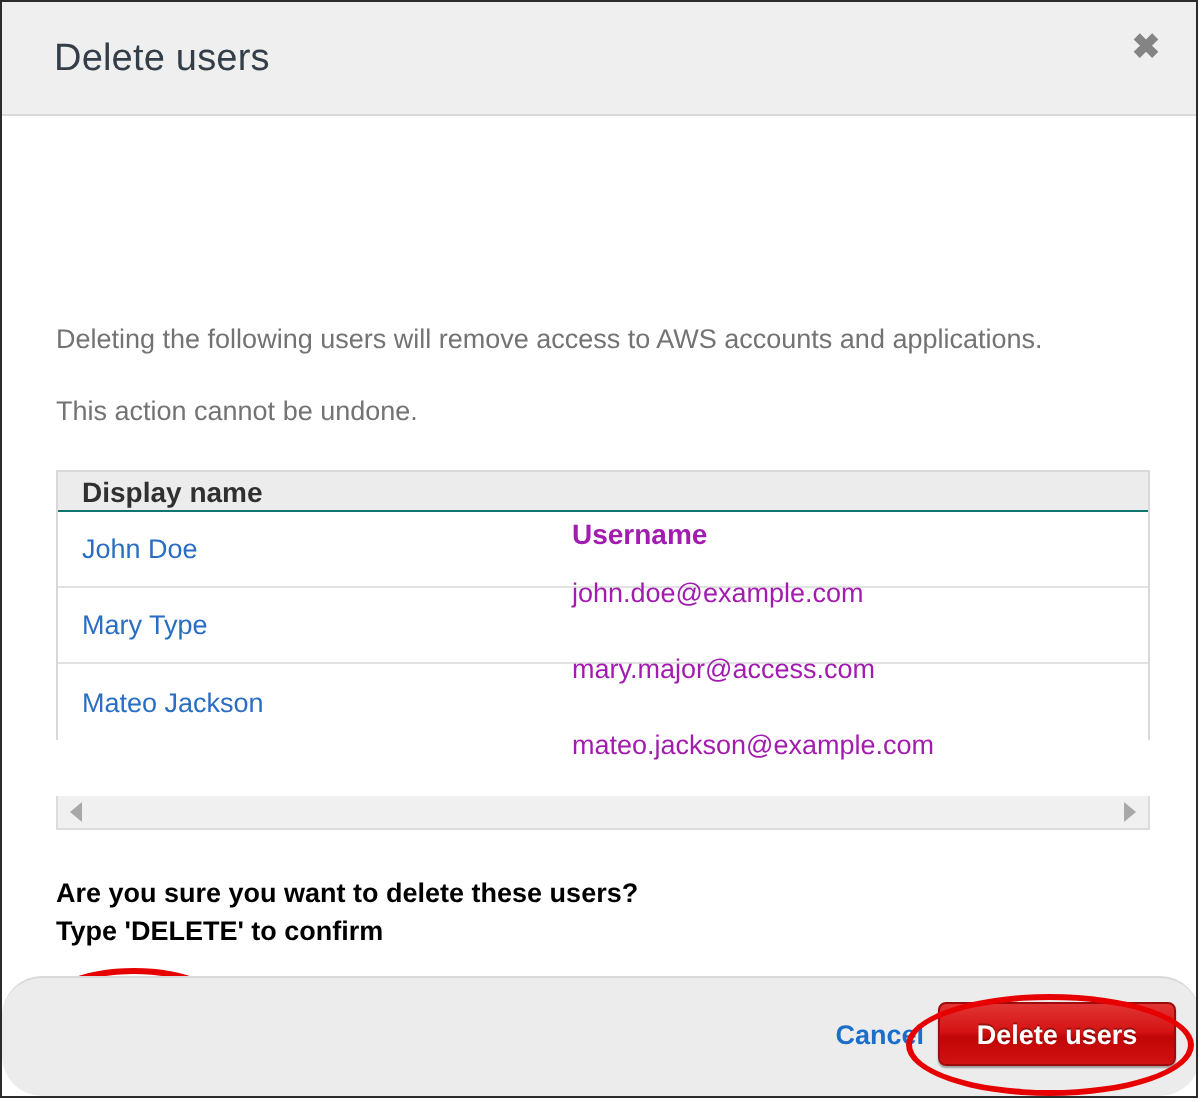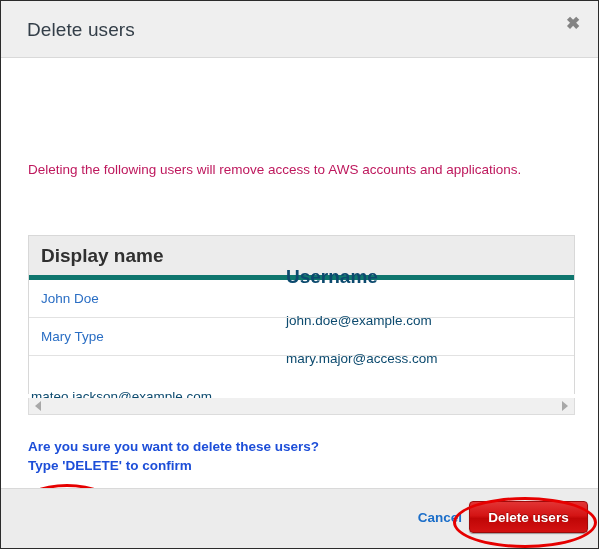--- a/index.html
+++ b/index.html
@@ -63,21 +63,21 @@
   .modal-body {
     position: relative;
     padding: 0;
     height: 431px;
     background: #ffffff;
   }
   .intro-line {
     position: absolute;
     left: 27px;
     font-size: 13.5px;
-    color: #be185d;
+    color: #737373;
     white-space: nowrap;
   }
   .intro-1 { top: 104px; }
   .intro-2 { top: 140px; }
 
   
   .user-table {
     position: absolute;
     left: 27px;
     top: 177px;
@@ -88,46 +88,46 @@
     background: #fff;
   }
   .tbl-row {
     display: flex;
     align-items: center;
     height: 35px;
     box-sizing: border-box;
   }
   .tbl-head {
     background: #ececec;
-    border-bottom: 5px solid #0f766e;
-    height: 44px;
+    border-bottom: 1px solid #0f766e;
+    height: 20px;
     font-weight: bold;
     color: #303030;
-    font-size: 19px;
+    font-size: 14px;
   }
   .tbl-body-row {
     border-bottom: 1px solid #e2e2e2;
     height: 38px;
     font-size: 13.5px;
   }
   .tbl-body-row:last-child { border-bottom: none; }
   .col-name {
     width: 255px;
     padding-left: 12px;
     box-sizing: border-box;
     overflow: hidden;
     white-space: nowrap;
   }
   .col-user {
     flex: 1;
     padding-left: 2px;
     box-sizing: border-box;
     overflow: hidden;
     white-space: nowrap;
-    color: #0c4a6e;
+    color: #a21caf;
     margin-top: 43px;
   }
   .row-link {
     color: #2a6ec4;
     text-decoration: none;
     cursor: pointer;
   }
 
   
   .h-scrollbar {
@@ -160,21 +160,21 @@
     border-bottom: 5px solid transparent;
     border-left: 6px solid #a8a8a8;
   }
 
   
   .confirm-line {
     position: absolute;
     left: 27px;
     font-size: 13.5px;
     font-weight: bold;
-    color: #1d4ed8;
+    color: #000000;
     white-space: nowrap;
   }
   .confirm-1 { top: 381px; }
   .confirm-2 { top: 400px; }
 
   .confirm-input {
     position: absolute;
     left: 27px;
     top: 430px;
     width: 238px;
@@ -193,20 +193,21 @@
   
   .modal-footer {
     position: absolute;
     left: 0;
     bottom: 0;
     width: 599px;
     height: 60px;
     background: #ececec;
     border-top: 1px solid #d9d9d9;
     box-sizing: border-box;
+    border-radius: 20px;
   }
   .cancel-link {
     position: absolute;
     right: 138px;
     top: 21px;
     font-size: 13.5px;
     font-weight: bold;
     color: #1b6ec9;
     text-decoration: none;
     cursor: pointer;
@@ -257,38 +258,40 @@
 <div class="modal">
 
   <div class="modal-header">
     <div class="modal-title">Delete users</div>
     <div class="close-icon">✖</div>
   </div>
 
   <div class="modal-body">
 
     <div class="intro-line intro-1">Deleting the following users will remove access to AWS accounts and applications.</div>
+    <div class="intro-line intro-2">This action cannot be undone.</div>
 
     <div class="user-table">
       <div class="tbl-row tbl-head">
         <div class="col-name">Display name</div>
         <div class="col-user">Username</div>
       </div>
 
       <div class="tbl-row tbl-body-row">
         <div class="col-name"><a class="row-link">John Doe</a></div>
         <div class="col-user">john.doe@example.com</div>
       </div>
 
       <div class="tbl-row tbl-body-row">
         <div class="col-name"><a class="row-link">Mary Type</a></div>
         <div class="col-user">mary.major@access.com</div>
       </div>
 
       <div class="tbl-row tbl-body-row">
+        <div class="col-name"><a class="row-link">Mateo Jackson</a></div>
         <div class="col-user">mateo.jackson@example.com</div>
       </div>
     </div>
 
     <div class="h-scrollbar">
       <div class="scroll-arrow scroll-arrow-left"></div>
       <div class="scroll-arrow scroll-arrow-right"></div>
     </div>
 
     <div class="confirm-line confirm-1">Are you sure you want to delete these users?</div>

